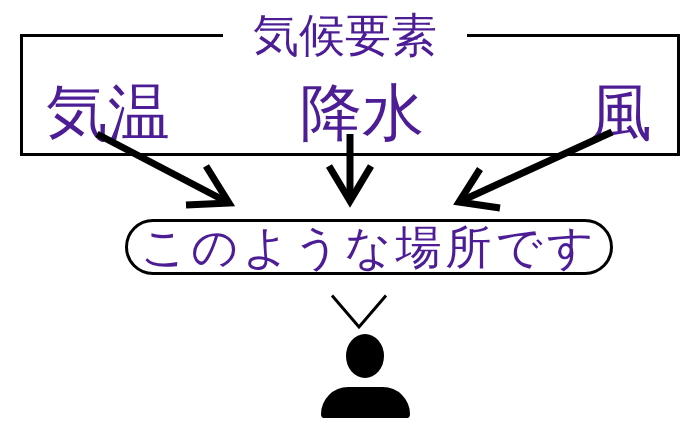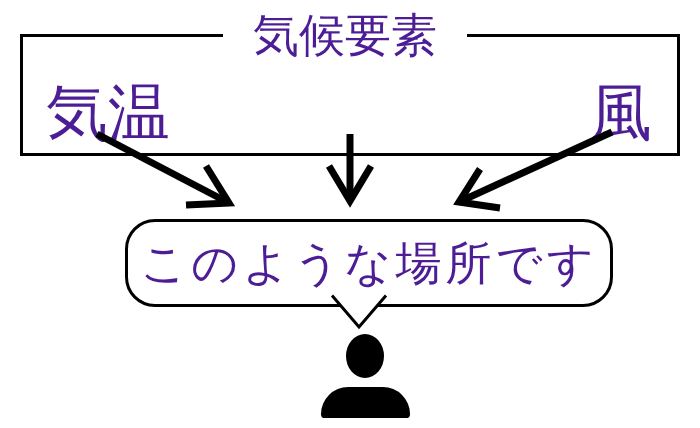--- a/index.html
+++ b/index.html
@@ -57,21 +57,21 @@
     width: 700px;
     height: 428px;
     z-index: 3;
     pointer-events: none;
   }
   .speech-bubble {
     position: absolute;
     left: 125px;
     top: 219px;
     width: 488px;
-    height: 88px;
+    height: 56px;
     border: 3px solid #000000;
     border-radius: 30px;
     box-sizing: border-box;
     background: #ffffff;
     display: flex;
     align-items: center;
     justify-content: center;
     z-index: 2;
   }
   .speech-bubble-text {
@@ -113,20 +113,21 @@
 </head>
 <body>
 
 <div class="canvas">
 
   <div class="climate-box"></div>
 
   <div class="climate-title">気候要素</div>
 
   <div class="factor-label factor-temperature">気温</div>
+  <div class="factor-label factor-precipitation">降水</div>
   <div class="factor-label factor-wind">風</div>
 
   <svg class="arrows-layer" viewBox="0 0 700 428" xmlns="http://www.w3.org/2000/svg">
     <g stroke="#000000" stroke-width="7" fill="none" stroke-linejoin="miter" stroke-linecap="butt">
       <line x1="97" y1="134" x2="229" y2="203"></line>
       <polyline points="206,166 229,203 186,205"></polyline>
     </g>
     <g stroke="#000000" stroke-width="7" fill="none" stroke-linejoin="miter" stroke-linecap="butt">
       <line x1="350" y1="134" x2="350" y2="199"></line>
       <polyline points="329,166 350,201 371,166"></polyline>

